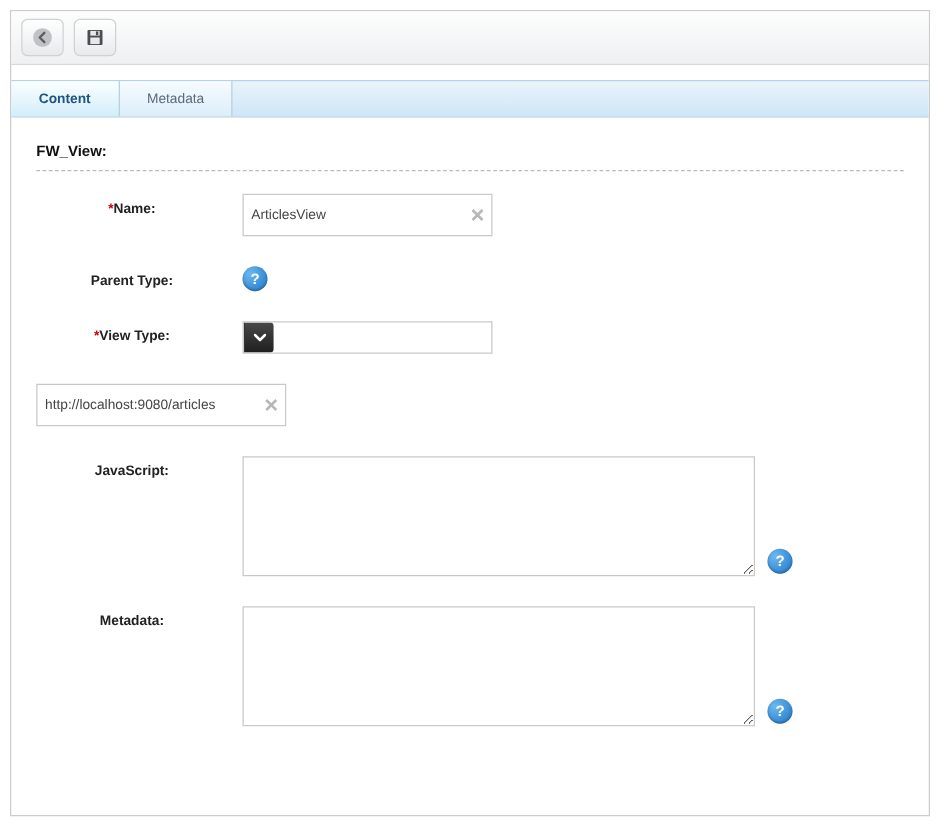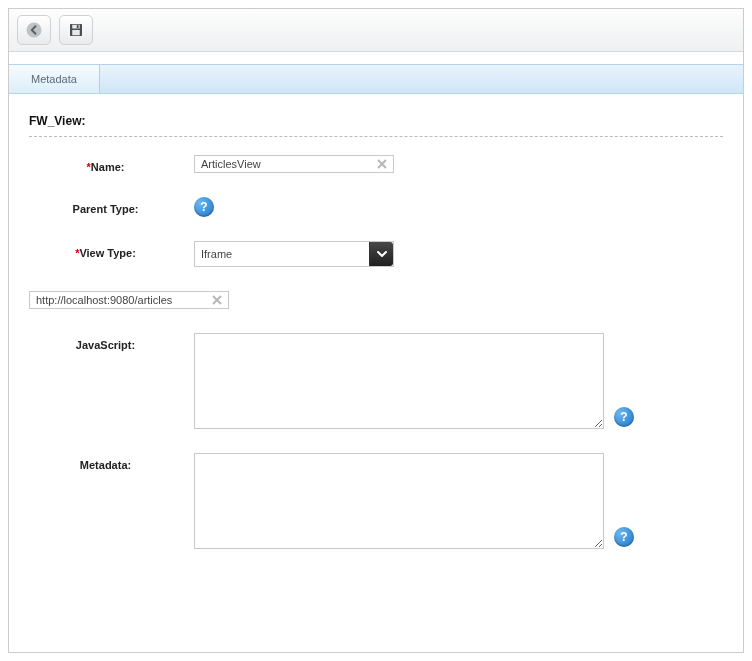--- a/index.html
+++ b/index.html
@@ -98,21 +98,21 @@
       align-items: center;
       gap: 10px;
       position: relative;
     }
     .textwrap {
       position: relative;
       width: 200px;
     }
     .textwrap input {
       width: 100%;
-      height: 18px;
+      height: 34px;
       border: 1px solid #c9c9c9;
       background: #fff;
       padding: 0 8px 0 6px;
       font-family: inherit;
       font-size: 11px;
       color: #444;
     }
     .clear-x {
       position: absolute;
       right: 5px;
@@ -190,20 +190,23 @@
       <svg viewBox="0 0 24 24">
         <rect x="4" y="4" width="16" height="16" rx="1" fill="#4a4e52"></rect>
         <rect x="7" y="5" width="10" height="5" fill="#e8e8e8"></rect>
         <rect x="13" y="5.5" width="2.5" height="4" fill="#4a4e52"></rect>
         <rect x="7" y="12" width="10" height="7" fill="#e8e8e8"></rect>
       </svg>
     </div>
   </div>
 
   <div class="tabstrip">
+    <div class="tab active">
+      <span>Content</span>
+    </div>
     <div class="tab">
       <span>Metadata</span>
     </div>
   </div>
 
   <div class="content">
     <div class="section-title">FW_View:</div>
     <hr class="dashed">
 
     <div class="row">
@@ -230,21 +233,20 @@
         <div class="help inline">?</div>
       </div>
     </div>
 
     <div class="row">
       <div class="label-col">
         <span class="required">*</span><span>View Type:</span>
       </div>
       <div class="field-col">
         <div class="selectwrap">
-          <span class="val">Iframe</span>
           <div class="dropdown-btn">
             <svg viewBox="0 0 10 10">
                 <path d="M1 3 L5 7 L9 3" stroke="#fff" stroke-width="2" fill="none" stroke-linecap="round" stroke-linejoin="round"></path>
               </svg>
           </div>
         </div>
       </div>
     </div>
 
     <div class="row">

